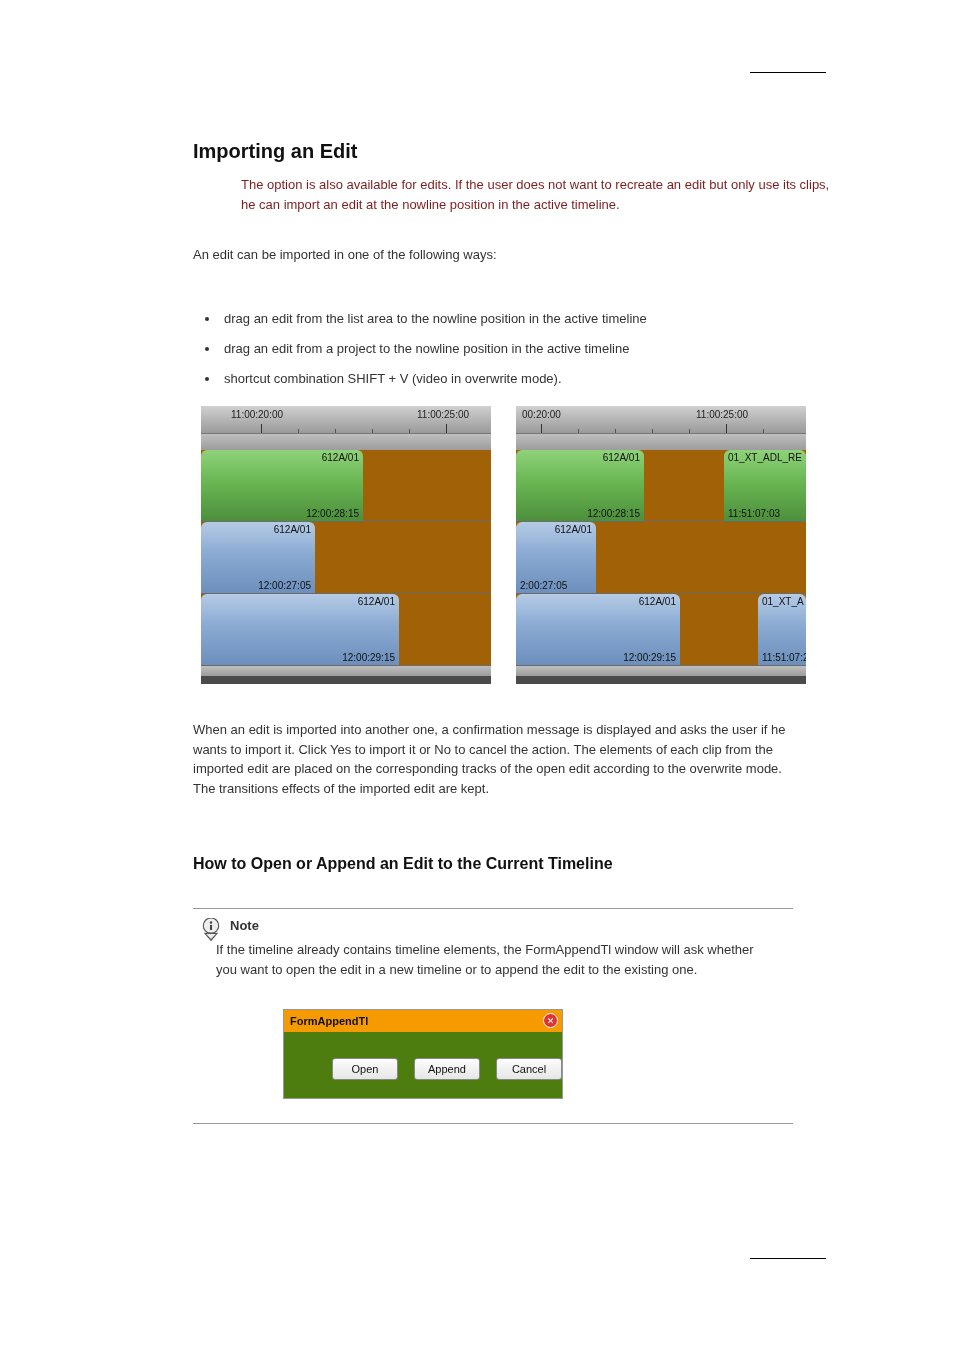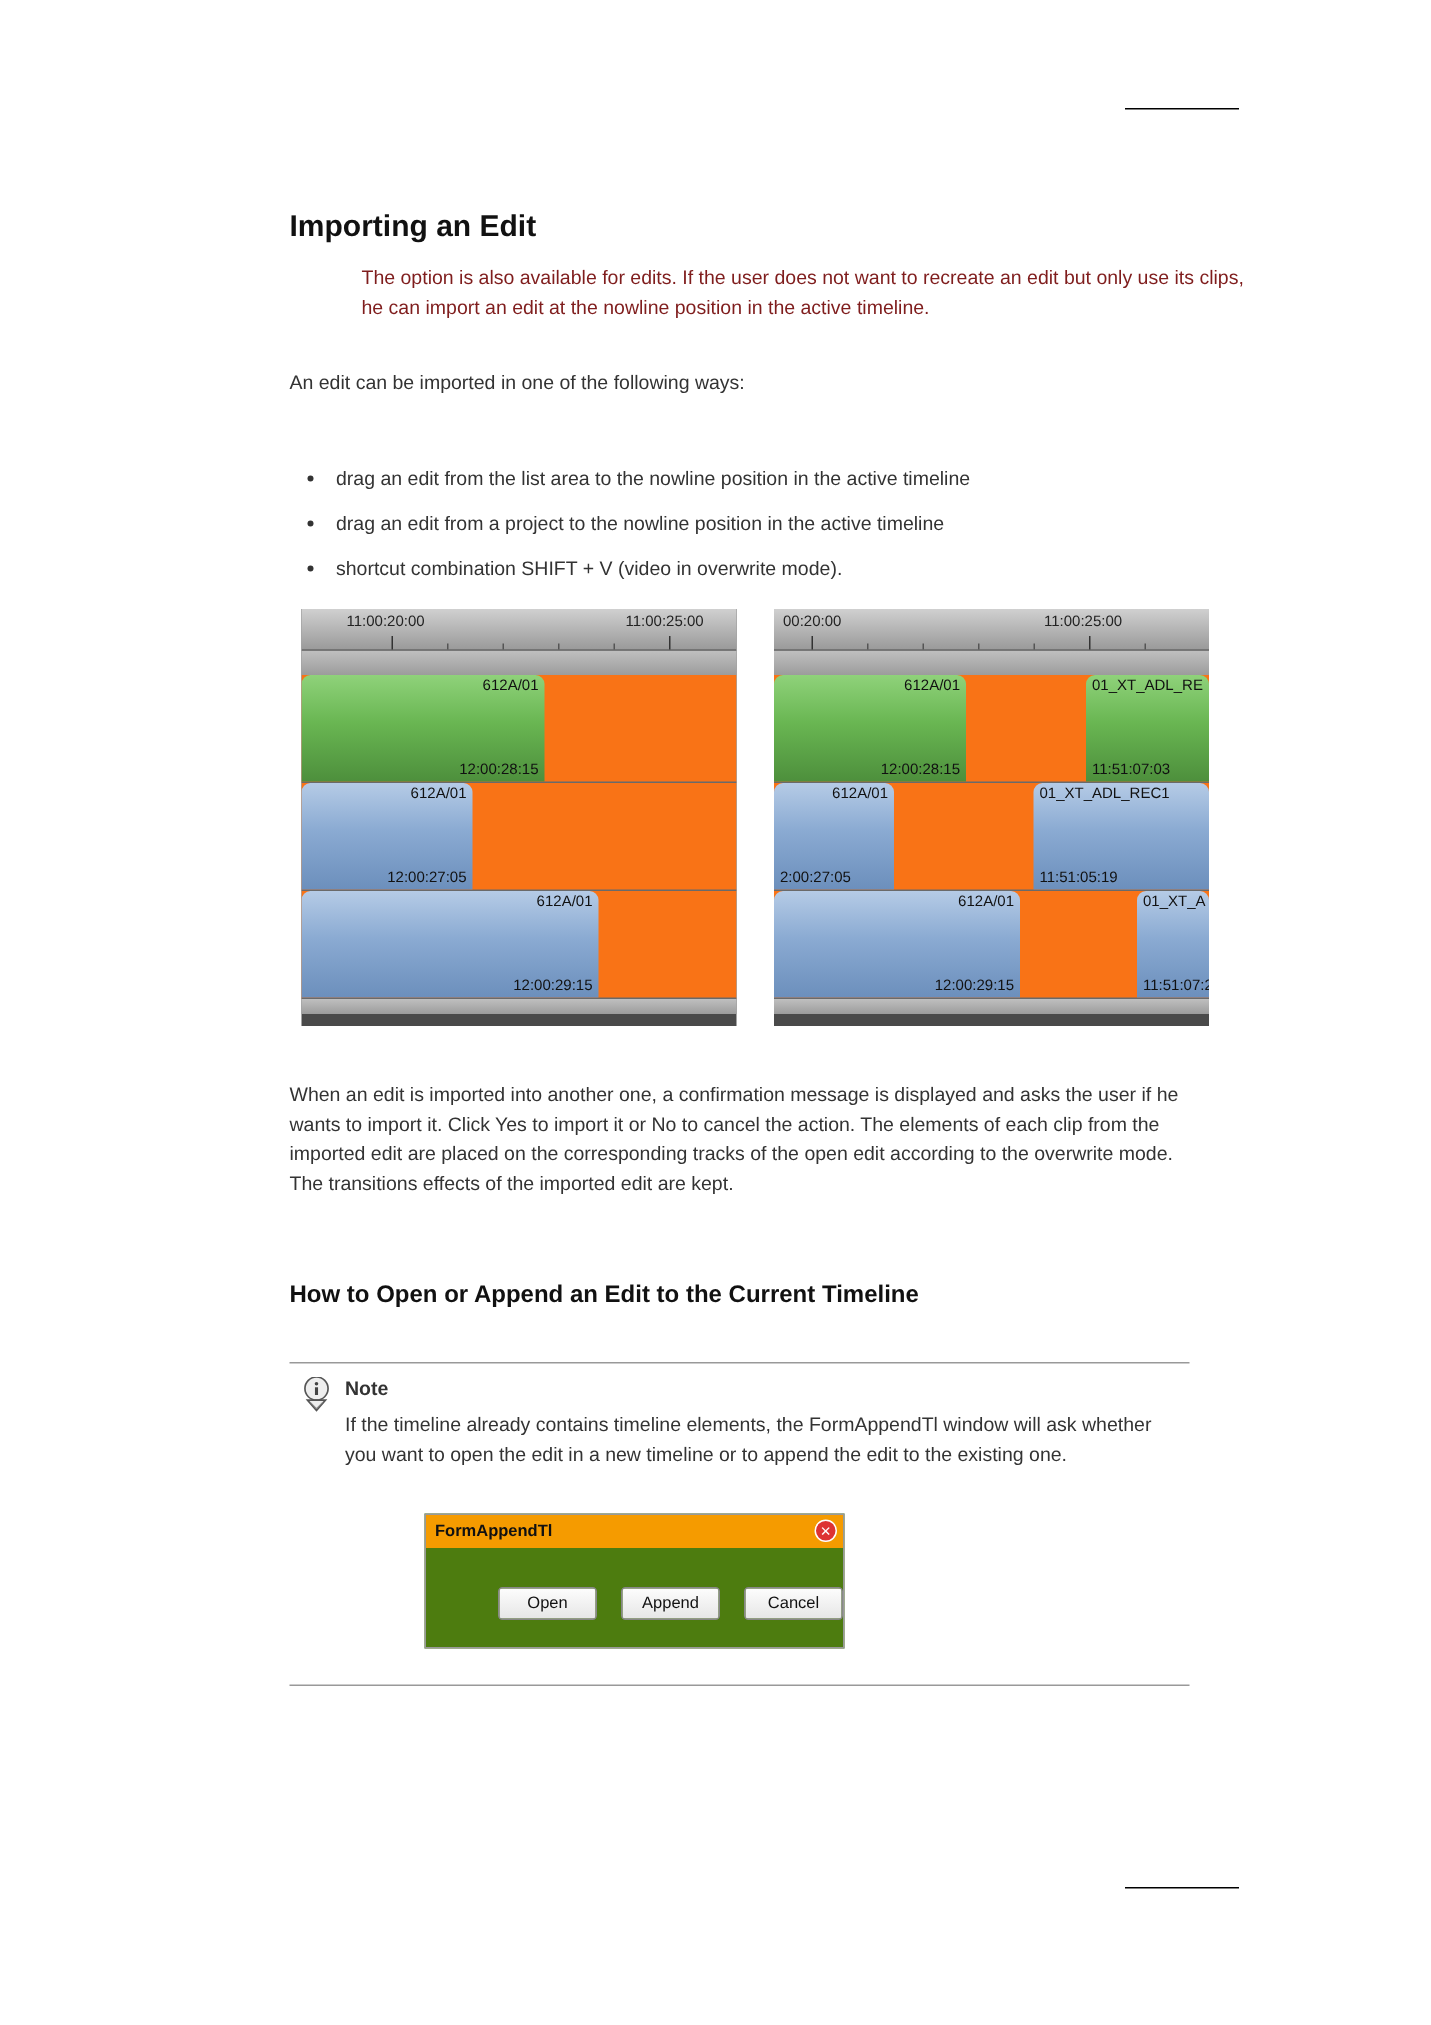--- a/index.html
+++ b/index.html
@@ -76,21 +76,21 @@
     color: #222;
     border-bottom: 1px solid #777;
   }
   .ruler .tc { position: absolute; top: 3px; }
   .ruler .tick-row { position: absolute; bottom: 0; left: 0; right: 0; height: 9px; }
   .ruler .bigt { position: absolute; bottom: 0; width: 1px; height: 9px; background: #333; }
   .ruler .smallt { position: absolute; bottom: 0; width: 1px; height: 4px; background: #555; }
 
   .gap-strip { height: 16px; background: linear-gradient(#bfbfbf, #9c9c9c); }
 
-  .track { height: 72px; position: relative; background: #f97316; border-bottom: 1px solid #6a6a6a; }
+  .track { height: 72px; position: relative; background: #a16207; border-bottom: 1px solid #6a6a6a; }
 
   .clip {
     position: absolute;
     top: 0;
     bottom: 0;
     border-radius: 6px 6px 0 0;
   }
   .clip.green { background: linear-gradient(#8fd27a 0%, #69b652 45%, #4d8f3c 100%); }
   .clip.blue  { background: linear-gradient(#b5cbe6 0%, #8aaad2 45%, #6c8fbc 100%); }
   .clip .lbl-top {
@@ -147,21 +147,21 @@
   .note-title {
     position: absolute;
     left: 230px;
     top: 918px;
     font-size: 13px;
     font-weight: bold;
     color: #333;
   }
   .note-text {
     position: absolute;
-    left: 230px;
+    left: 216px;
     top: 940px;
     width: 560px;
     font-size: 13px;
     line-height: 1.5;
     color: #333;
   }
 
   
   .dialog {
     position: absolute;
@@ -300,24 +300,20 @@
     <div class="clip green" style="left:208px; width:82px">
       <span class="lbl-top left">01_XT_ADL_RE</span>
       <span class="lbl-bot left">11:51:07:03</span>
     </div>
   </div>
   <div class="track">
     <div class="clip blue" style="left:0; width:80px">
       <span class="lbl-top">612A/01</span>
       <span class="lbl-bot left">2:00:27:05</span>
     </div>
-    <div class="clip blue" style="left:173px; width:117px">
-      <span class="lbl-top left">01_XT_ADL_REC1</span>
-      <span class="lbl-bot left">11:51:05:19</span>
-    </div>
   </div>
   <div class="track">
     <div class="clip blue" style="left:0; width:164px">
       <span class="lbl-top">612A/01</span>
       <span class="lbl-bot">12:00:29:15</span>
     </div>
     <div class="clip blue" style="left:242px; width:48px">
       <span class="lbl-top left">01_XT_AD</span>
       <span class="lbl-bot left">11:51:07:2</span>
     </div>

